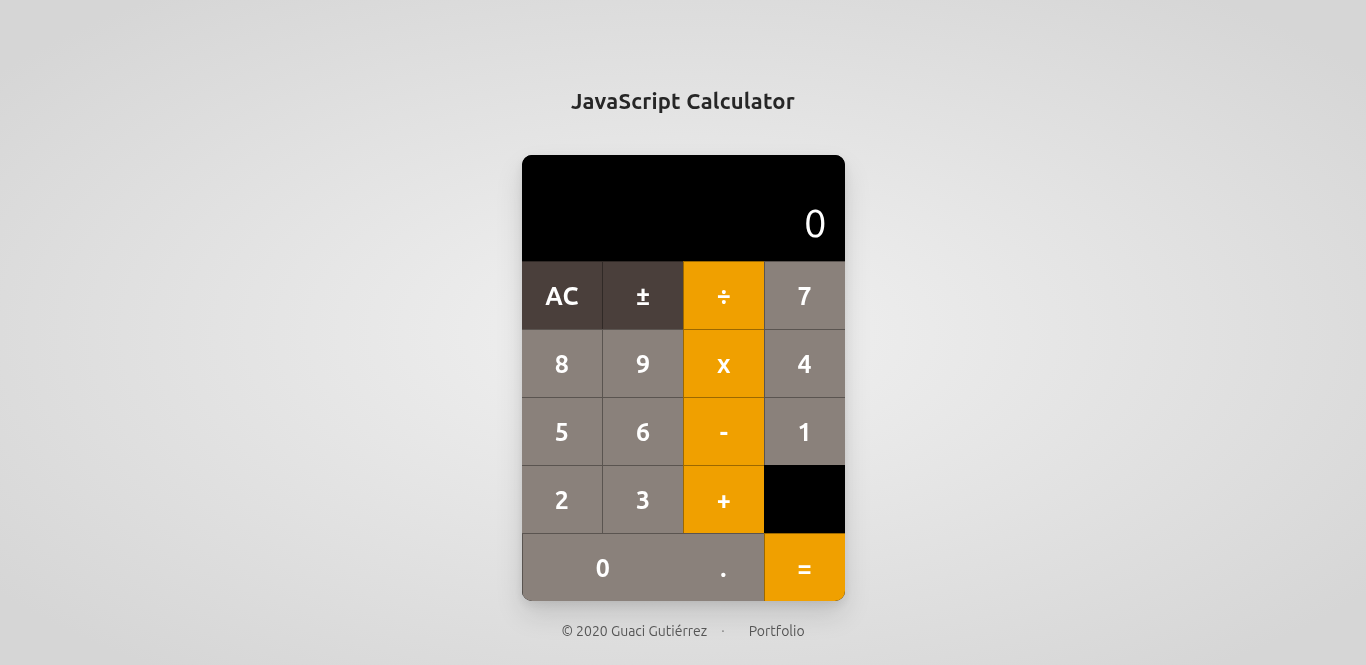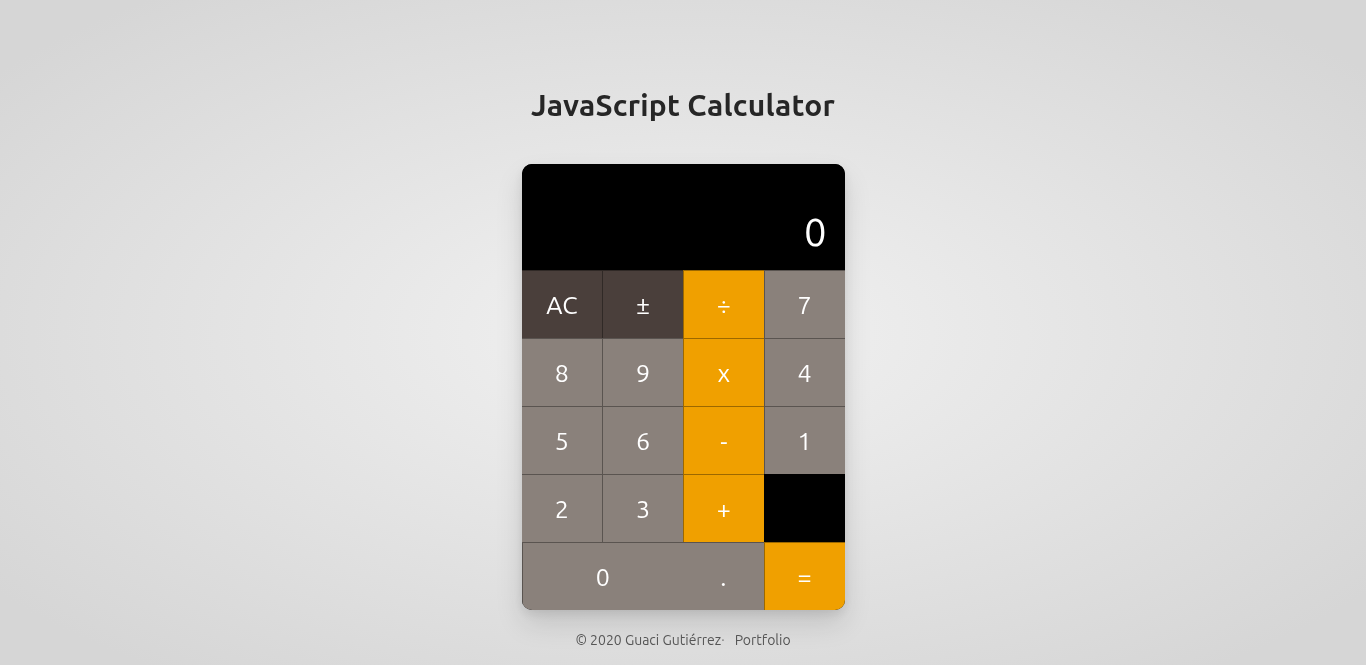--- a/index.html
+++ b/index.html
@@ -10,21 +10,21 @@
     font-family: "Ubuntu", "Segoe UI", sans-serif;
     background: radial-gradient(ellipse at center, #f2f2f2 0%, #d6d6d6 90%);
     color: #2c2720;
     display: flex;
     flex-direction: column;
     align-items: center;
   }
 
   h1.title {
     margin-top: 88px;
-    font-size: 30px;
+    font-size: 22px;
     font-weight: 700;
     letter-spacing: 0.2px;
     color: #262626;
   }
 
   .calculator {
     margin-top: 42px;
     width: 323px;
     background: #000;
     border-radius: 10px;
@@ -47,21 +47,21 @@
     display: grid;
     grid-template-columns: repeat(4, 1fr);
   }
 
   .key {
     height: 68px;
     display: flex;
     align-items: center;
     justify-content: center;
     font-size: 25px;
-    font-weight: 400;
+    font-weight: 700;
     cursor: pointer;
     user-select: none;
     border-top: 1px solid rgba(0,0,0,0.35);
     border-left: 1px solid rgba(0,0,0,0.35);
     color: #fff;
   }
 
   .keypad .key:nth-child(4n+1) { border-left: none; }
 
   .key-fn   { background: #4a3f3b; }
@@ -69,20 +69,21 @@
   .key-op   { background: #f0a000; }
 
   .key-zero { grid-column: span 2; }
 
   .footer {
     margin-top: 22px;
     font-size: 14px;
     color: #565656;
     display: flex;
     align-items: center;
+    gap: 14px;
   }
   .footer .dot { opacity: 0.7; }
   .footer .portfolio-link { color: #565656; text-decoration: none; margin-left: 10px; }
 </style>
 </head>
 <body>
 
 <h1 class="title">JavaScript Calculator</h1>
 
 <div class="calculator">

